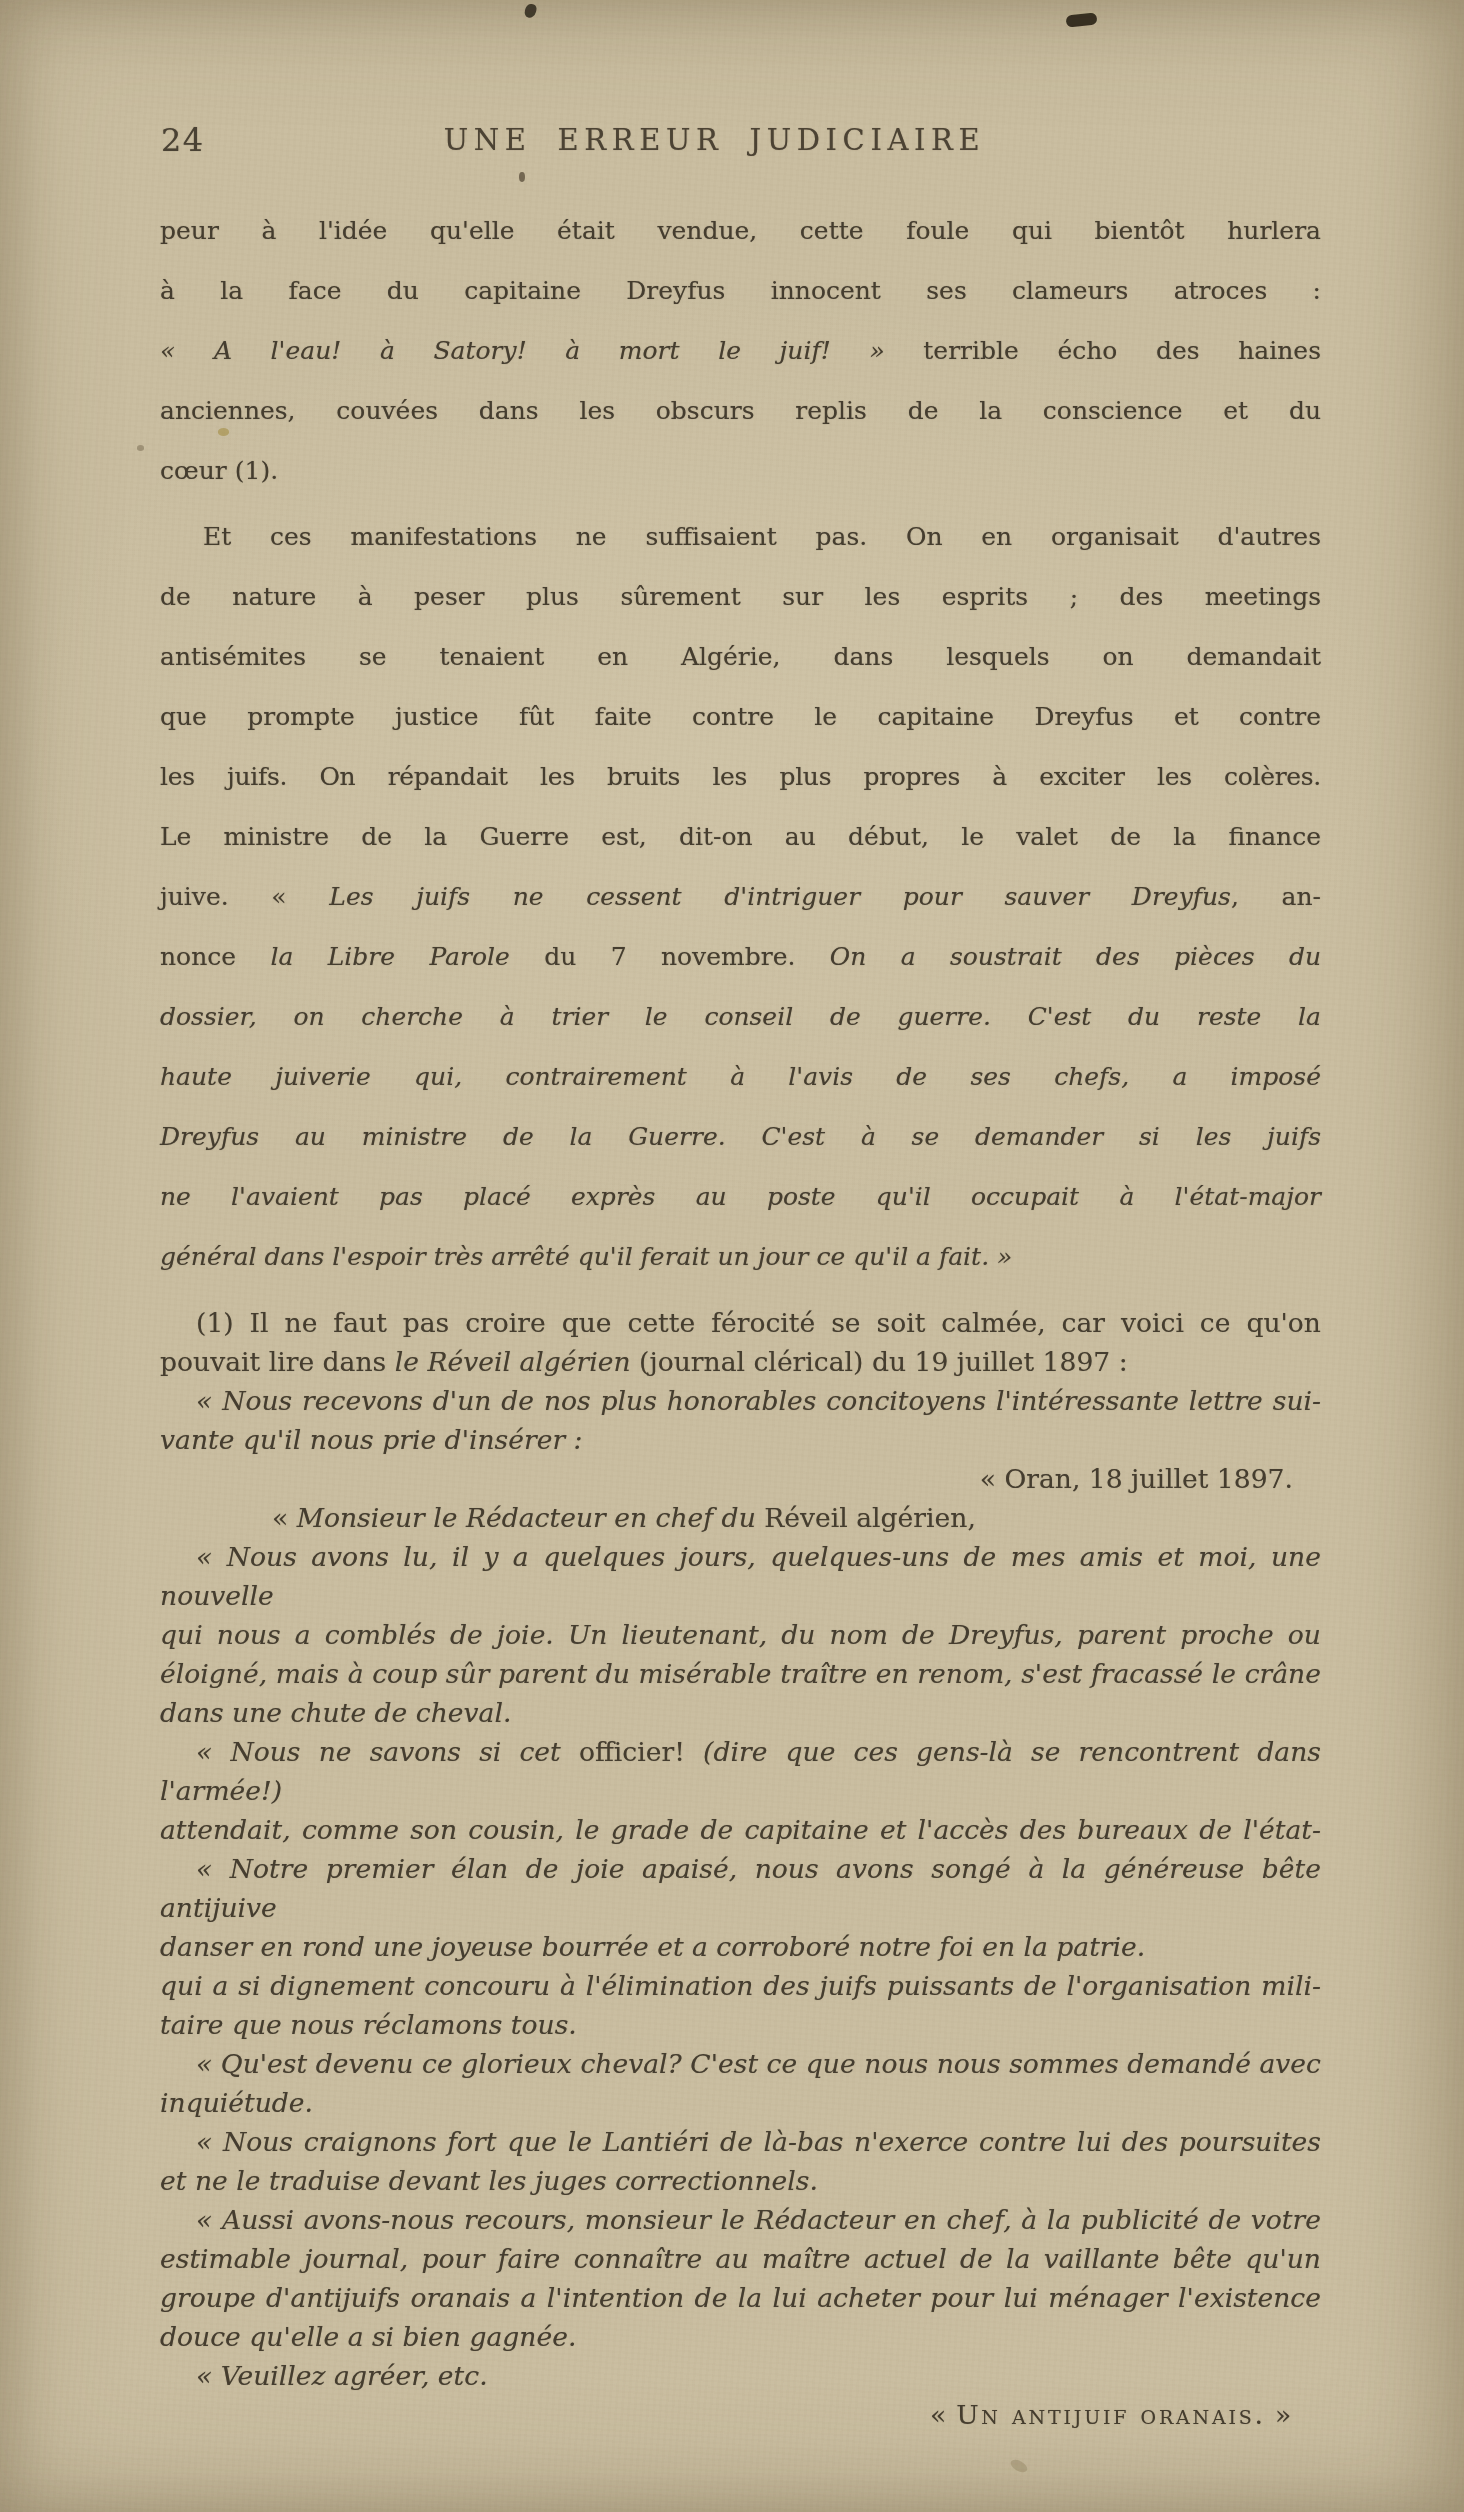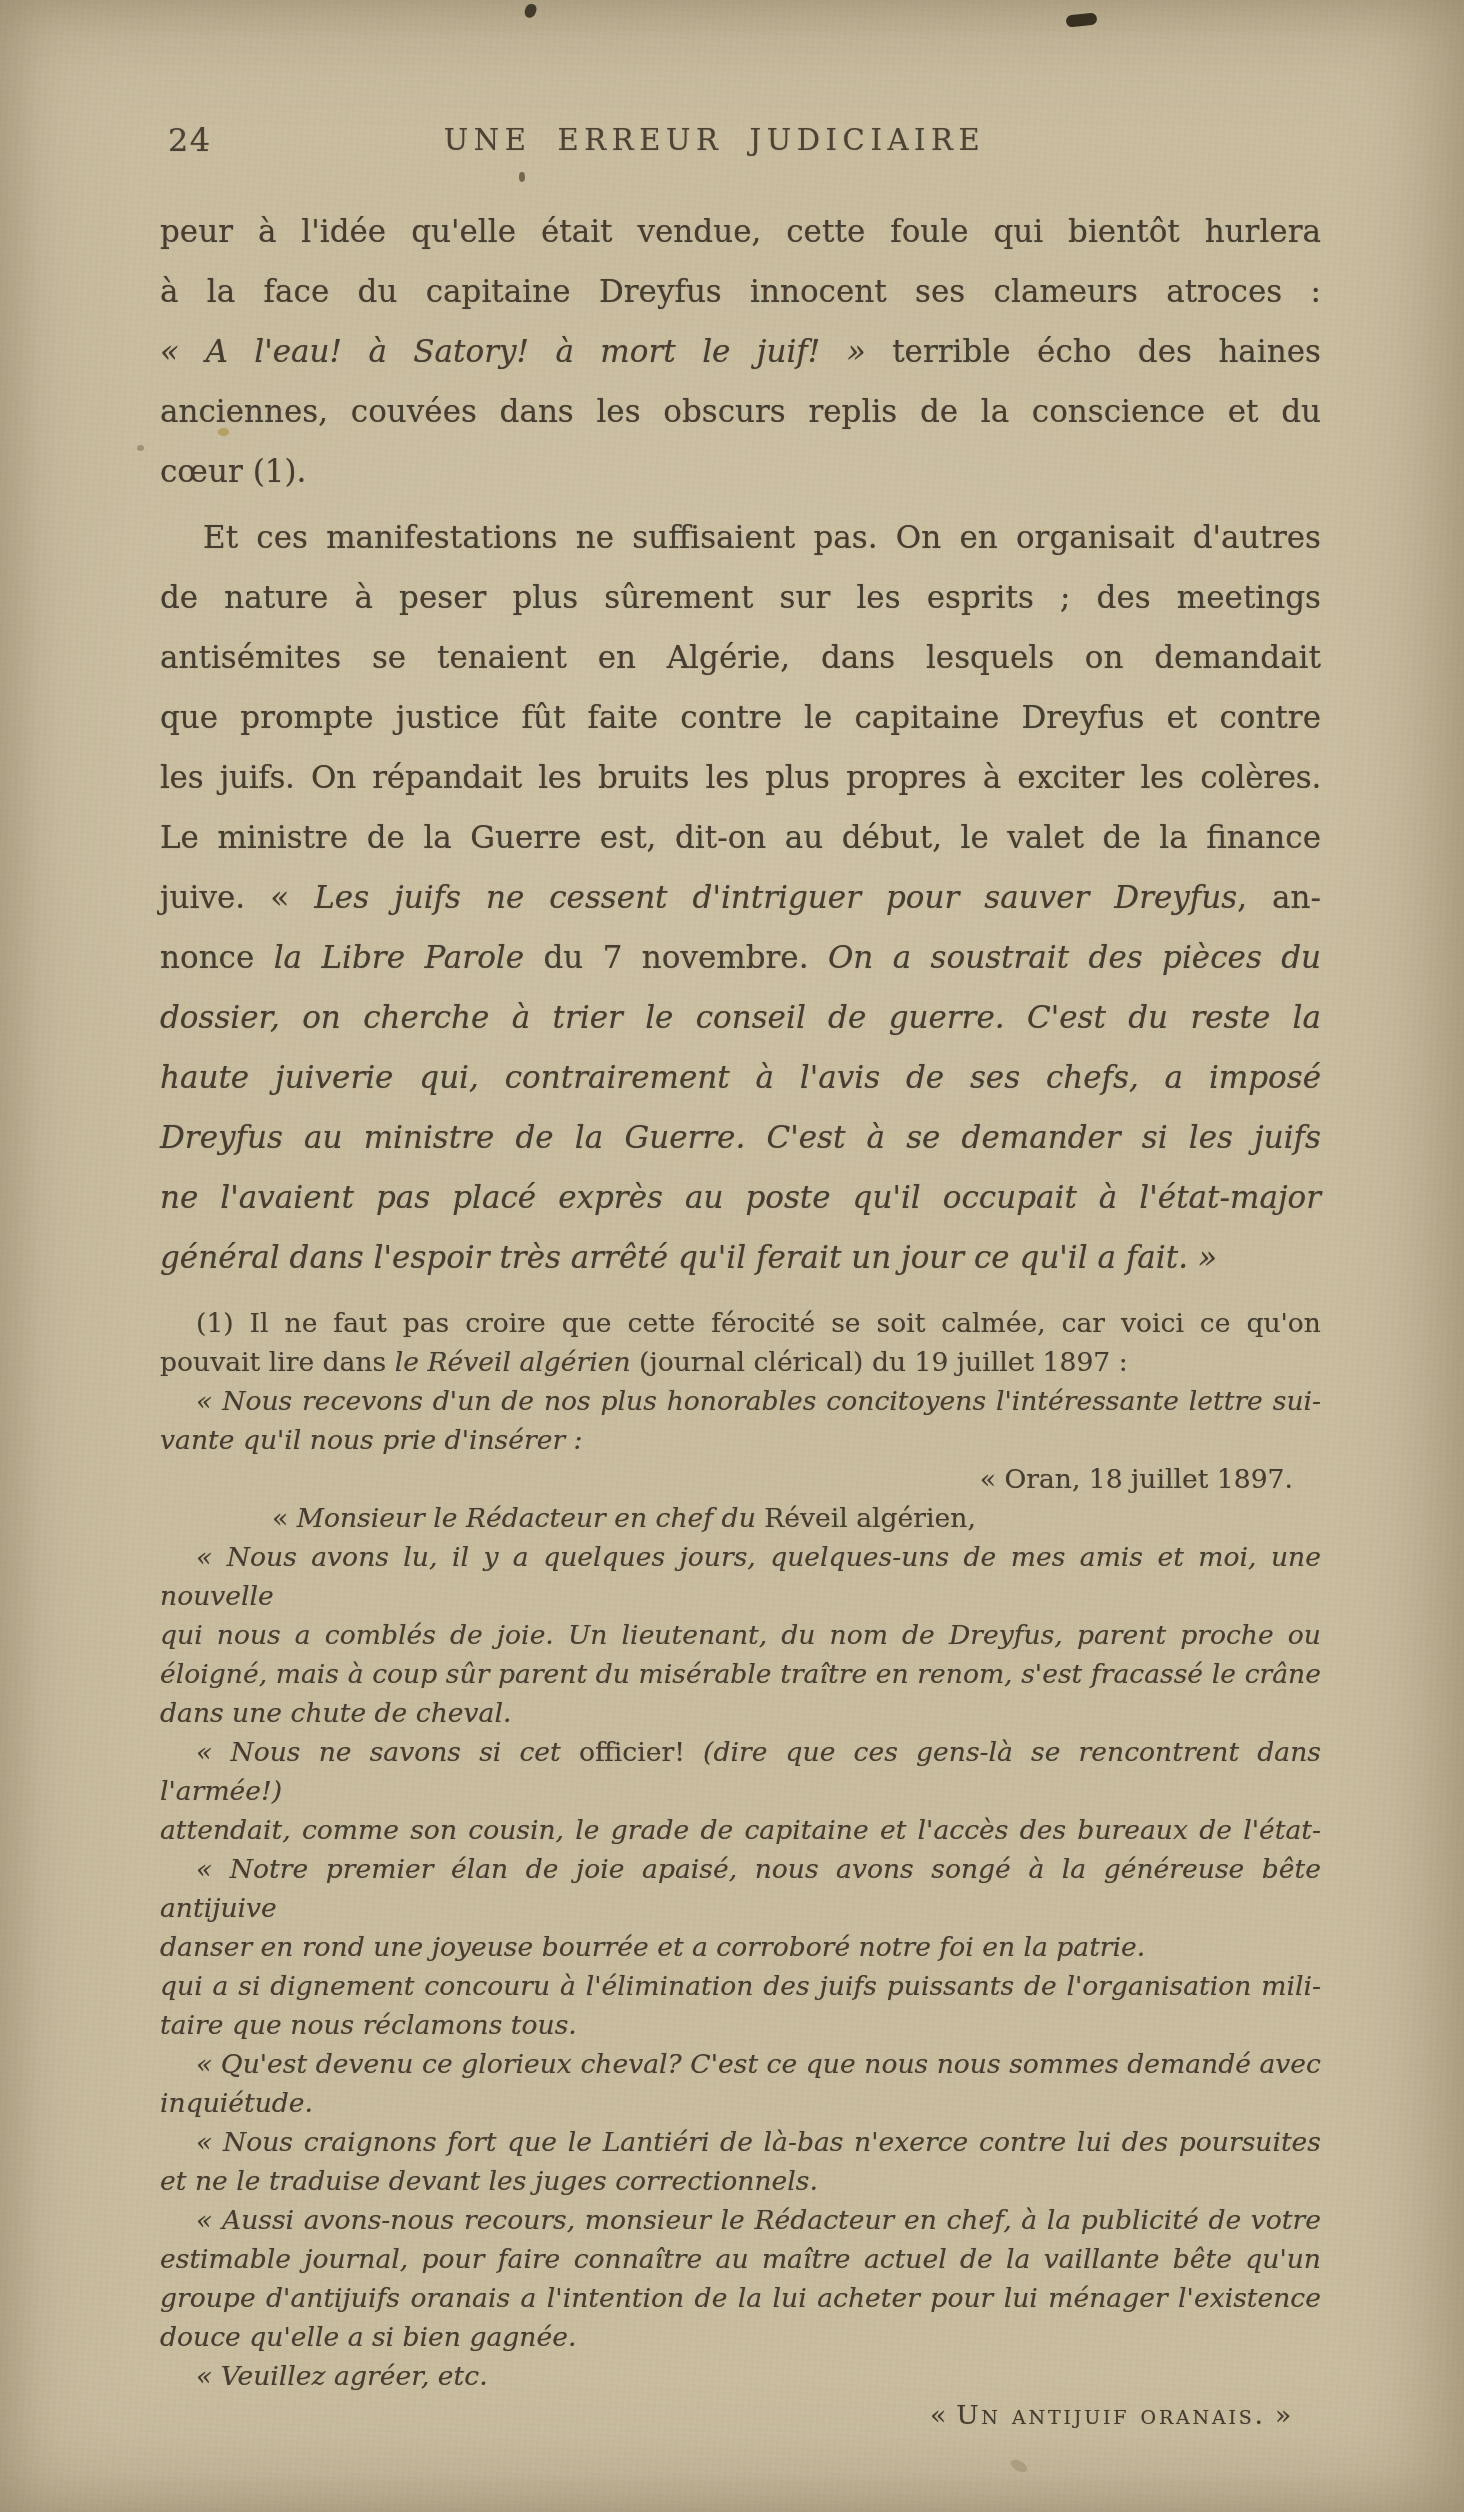--- a/index.html
+++ b/index.html
@@ -19,34 +19,34 @@
   .page::after{
     content:'';position:absolute;inset:0;pointer-events:none;
     box-shadow:
       inset 0 0 119px rgba(92,76,48,.26),
       inset -31.5px 0 66px rgba(92,76,48,.17),
       inset 19.6px 0 42px rgba(92,76,48,.12);
   }
   
   .header{position:absolute;top:120px;left:160px;width:1161px;height:49px;}
   .pagenum{
-    position:absolute;left:8px;top:4.2px;
+    position:absolute;left:1px;top:4.2px;
     font-size:32px;line-height:1;letter-spacing:1.4px;
     color:#4a4234;text-shadow:0 0 1px rgba(70,60,45,.5);
   }
   .running-title{
     position:absolute;left:16px;right:0;top:5.6px;text-align:center;
     transform:translateX(-34px);
     font-size:29px;line-height:1;letter-spacing:5.6px;word-spacing:11.2px;
     color:#4c4334;text-shadow:0 0 1px rgba(70,60,45,.45);
   }
   
   .bodytext{
     position:absolute;left:160px;top:201px;width:1161px;
-    font-size:31px;line-height:60px;
+    font-size:25px;line-height:60px;
     text-shadow:0 0 1px rgba(69,61,47,.5);
   }
   .fn{
     position:absolute;left:160px;top:1303px;width:1161px;
     font-size:26.6px;line-height:39px;
     text-shadow:0 0 0.8px rgba(69,61,47,.45);
   }
   .line{text-align:justify;text-align-last:left;}
   .line.j{text-align-last:justify;}
   .bodytext .line.ind{text-indent:43px;}

